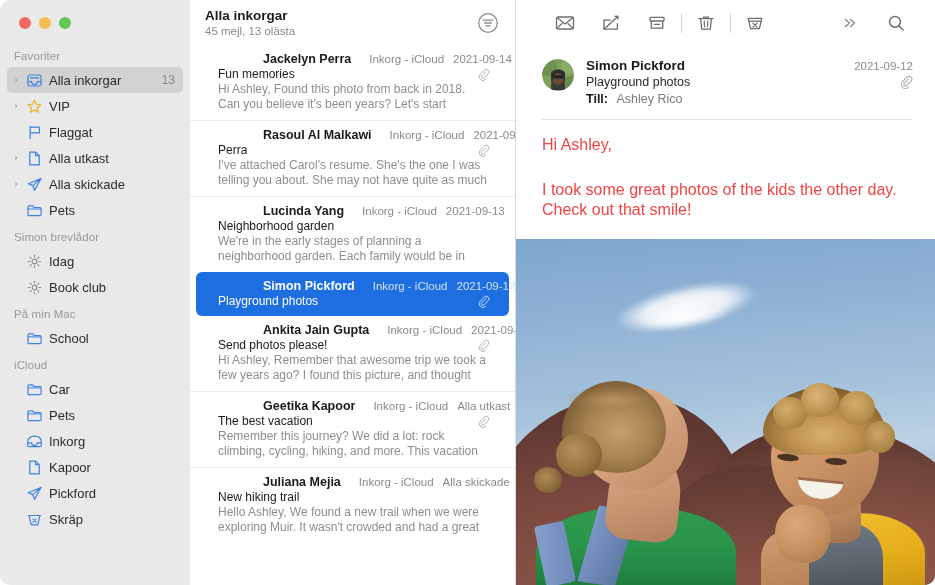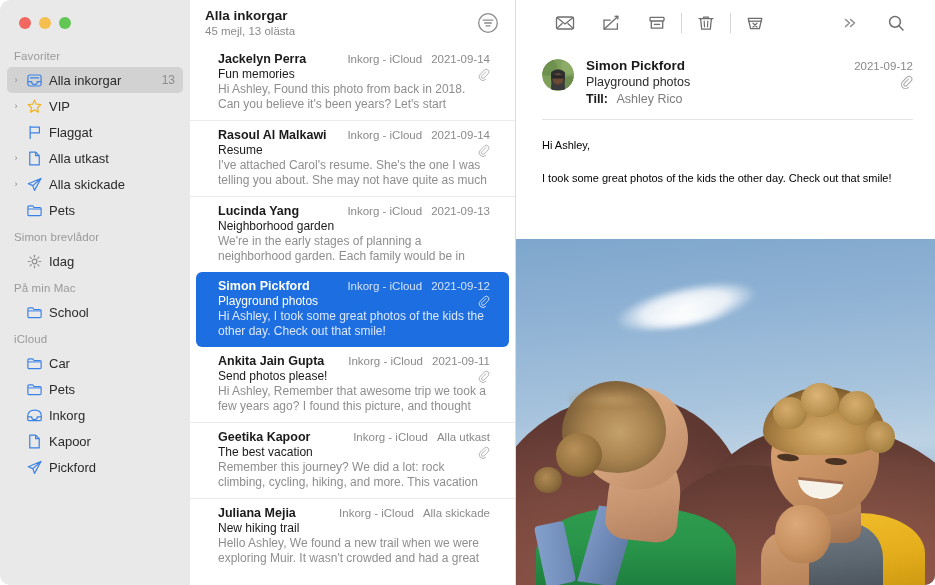--- a/index.html
+++ b/index.html
@@ -117,20 +117,21 @@
     border-radius: 6px;
     margin: 0 6px;
     padding: 7px 19px 8px 22px;
     border-top: none;
   }
   .msg.after-sel { border-top: none; }
   .msg-line1 {
     display: flex; align-items: baseline;
     justify-content: space-between;
     gap: 18px;
+    margin-left: 45px;
   }
   .msg-from {
     font-size: 12.5px; font-weight: bold; color: #1a1a1a;
     white-space: nowrap;
   }
   .msg.sel .msg-from { color: #ffffff; }
   .msg-meta {
     font-size: 11.5px; color: #8a8a8a;
     white-space: nowrap;
     display: flex; gap: 9px;
@@ -196,24 +197,24 @@
   .mh-subj { font-size: 12.5px; color: #2b2b2b; }
   .mh-r3 { margin-top: 3px; font-size: 12.5px; }
   .mh-tolabel { color: #1a1a1a; font-weight: 600; }
   .mh-toval { color: #7d7d7d; margin-left: 5px; }
   .mdivider {
     height: 1px; background: #e3e3e3;
     margin: 13px 22px 0 26px;
   }
   .mbody {
     padding: 15px 26px 0 26px;
-    font-size: 11px; color: #000000;
+    font-size: 16px; color: #ef4444;
     line-height: 20px;
   }
-  .mbody p + p { margin-top: 13px; }
+  .mbody p + p { margin-top: 25px; }
 
   .photo {
     position: absolute;
     left: 0; right: 0; bottom: 0;
     top: 239px;
     overflow: hidden;
   }
   .photo-inner { position: absolute; inset: 0; }
   
   .sky {
@@ -485,20 +486,39 @@
                 <line x1="13.8" y1="9" x2="15.6" y2="9"></line>
                 <line x1="4.3" y1="4.3" x2="5.6" y2="5.6"></line>
                 <line x1="12.4" y1="12.4" x2="13.7" y2="13.7"></line>
                 <line x1="13.7" y1="4.3" x2="12.4" y2="5.6"></line>
                 <line x1="5.6" y1="12.4" x2="4.3" y2="13.7"></line>
               </g>
             </svg>
           </span>
           <span class="sb-label">Idag</span>
         </div>
+        <div class="sb-row">
+          <span class="sb-chevron"></span>
+          <span class="sb-ico">
+            <svg width="17" height="17" viewBox="0 0 18 18">
+              <circle cx="9" cy="9" r="2.5" fill="none" stroke="#8c8c8c" stroke-width="1.2"></circle>
+              <g stroke="#8c8c8c" stroke-width="1.2" stroke-linecap="round">
+                <line x1="9" y1="2.4" x2="9" y2="4.2"></line>
+                <line x1="9" y1="13.8" x2="9" y2="15.6"></line>
+                <line x1="2.4" y1="9" x2="4.2" y2="9"></line>
+                <line x1="13.8" y1="9" x2="15.6" y2="9"></line>
+                <line x1="4.3" y1="4.3" x2="5.6" y2="5.6"></line>
+                <line x1="12.4" y1="12.4" x2="13.7" y2="13.7"></line>
+                <line x1="13.7" y1="4.3" x2="12.4" y2="5.6"></line>
+                <line x1="5.6" y1="12.4" x2="4.3" y2="13.7"></line>
+              </g>
+            </svg>
+          </span>
+          <span class="sb-label">Book club</span>
+        </div>
         <div class="section-head">På min Mac</div>
         <div class="sb-row">
           <span class="sb-chevron"></span>
           <span class="sb-ico">
             <svg width="17" height="17" viewBox="0 0 18 18">
               <path d="M2 5.4 a1.3 1.3 0 0 1 1.3 -1.3 H7 L8.5 5.8 H14.7 A1.3 1.3 0 0 1 16 7.1 V13.2 a1.3 1.3 0 0 1 -1.3 1.3 H3.3 A1.3 1.3 0 0 1 2 13.2 Z" fill="none" stroke="#3b82e6" stroke-width="1.25" stroke-linejoin="round"></path>
               <line x1="2.2" y1="7.3" x2="15.8" y2="7.3" stroke="#3b82e6" stroke-width="1.1"></line>
             </svg>
           </span>
           <span class="sb-label">School</span>
@@ -546,20 +566,31 @@
         </div>
         <div class="sb-row">
           <span class="sb-chevron"></span>
           <span class="sb-ico">
             <svg width="17" height="17" viewBox="0 0 18 18">
               <path d="M15.8 2.6 L2.4 8.2 L7.2 10.2 L15.8 2.6 Z" fill="none" stroke="#3b82e6" stroke-width="1.3" stroke-linejoin="round"></path>
               <path d="M7.2 10.2 L9 15.2 L15.8 2.6" fill="none" stroke="#3b82e6" stroke-width="1.3" stroke-linejoin="round"></path>
             </svg>
           </span>
           <span class="sb-label">Pickford</span>
+        </div>
+        <div class="sb-row">
+          <span class="sb-chevron"></span>
+          <span class="sb-ico">
+            <svg width="17" height="17" viewBox="0 0 18 18">
+              <path d="M3.4 4.8 L5.4 14.6 H12.6 L14.6 4.8 Z" fill="none" stroke="#3b82e6" stroke-width="1.25" stroke-linejoin="round"></path>
+              <line x1="2.6" y1="4.8" x2="15.4" y2="4.8" stroke="#3b82e6" stroke-width="1.25" stroke-linecap="round"></line>
+              <path d="M7.2 8.2 L10.8 11.8 M10.8 8.2 L7.2 11.8" fill="none" stroke="#3b82e6" stroke-width="1.1" stroke-linecap="round"></path>
+            </svg>
+          </span>
+          <span class="sb-label">Skräp</span>
         </div>
       </div>
   </div>
 
   <div class="msglist">
     <div class="ml-header">
       <div>
         <div class="ml-title">Alla inkorgar</div>
         <div class="ml-sub">45 mejl, 13 olästa</div>
       </div>
@@ -593,21 +624,21 @@
         </div>
         <div class="msg">
           <div class="msg-line1">
             <span class="msg-from">Rasoul Al Malkawi</span>
             <span class="msg-meta">
               <span>Inkorg - iCloud</span>
               <span>2021-09-14</span>
             </span>
           </div>
           <div class="msg-line2">
-            <span class="msg-subj">Resume</span>
+            <span class="msg-subj">Perra</span>
             <span class="clip" style="color: rgb(176, 176, 176);">
               <svg width="13" height="13" viewBox="0 0 14 14">
                 <path d="M9.6 4 L5.3 8.3 a1.6 1.6 0 0 0 2.3 2.3 L12 6.2 a2.8 2.8 0 0 0 -4 -4 L3.6 6.6 a4 4 0 0 0 5.7 5.7" fill="none" stroke="currentColor" stroke-width="1.05" stroke-linecap="round"></path>
               </svg>
             </span>
           </div>
           <div class="msg-prev">I've attached Carol's resume. She's the one I was telling you about. She may not have quite as much experienc…</div>
         </div>
         <div class="msg">
           <div class="msg-line1">
@@ -631,21 +662,20 @@
             </span>
           </div>
           <div class="msg-line2">
             <span class="msg-subj">Playground photos</span>
             <span class="clip" style="color: rgb(207, 224, 250);">
               <svg width="13" height="13" viewBox="0 0 14 14">
                 <path d="M9.6 4 L5.3 8.3 a1.6 1.6 0 0 0 2.3 2.3 L12 6.2 a2.8 2.8 0 0 0 -4 -4 L3.6 6.6 a4 4 0 0 0 5.7 5.7" fill="none" stroke="currentColor" stroke-width="1.05" stroke-linecap="round"></path>
               </svg>
             </span>
           </div>
-          <div class="msg-prev">Hi Ashley, I took some great photos of the kids the other day. Check out that smile!</div>
         </div>
         <div class="msg after-sel">
           <div class="msg-line1">
             <span class="msg-from">Ankita Jain Gupta</span>
             <span class="msg-meta">
               <span>Inkorg - iCloud</span>
               <span>2021-09-11</span>
             </span>
           </div>
           <div class="msg-line2">

